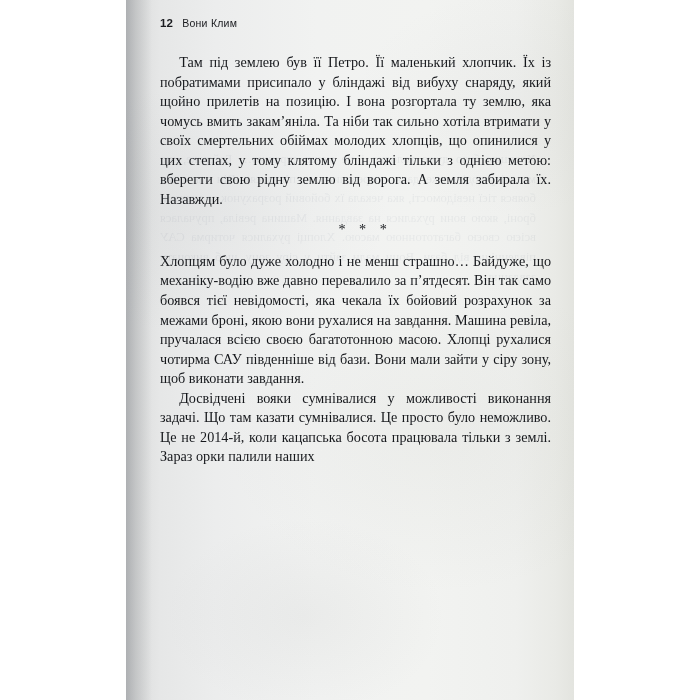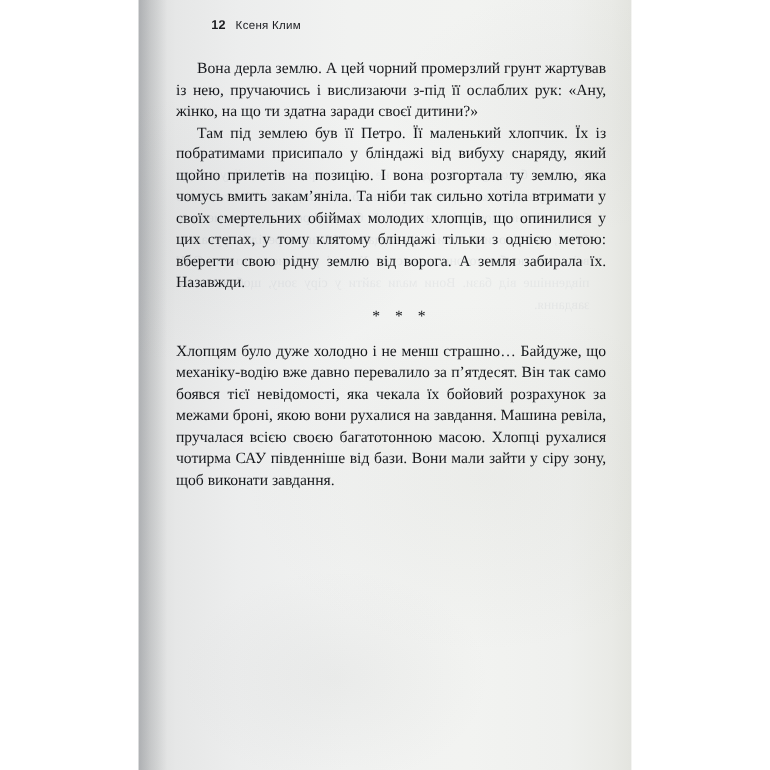--- a/index.html
+++ b/index.html
@@ -109,21 +109,20 @@
 
   .running-head {
     position: absolute;
     left: 34px;
     top: 17px;
     display: flex;
     align-items: baseline;
     gap: 9px;
     font-family: "Liberation Sans", sans-serif;
     color: #1b1c20;
-    margin-left: 32px;
   }
   .folio {
     font-size: 11.5px;
     font-weight: bold;
     letter-spacing: 0.2px;
   }
   .head-title {
     font-size: 10.5px;
     letter-spacing: 0.25px;
   }
@@ -180,29 +179,29 @@
     <div class="page-grain"></div>
 
     <div class="bleed">Хлопцям було дуже холодно і не менш страшно… Бай­дуже, що механіку-водію вже давно перевалило за п’ятдесят. Він так само боявся тієї невідомості, яка чекала їх бойовий розрахунок за межами броні, якою вони рухалися на завдання. Машина ревіла, пручала­ся всією своєю багатотонною масою. Хлопці рухали­ся чотирма САУ південніше від бази. Вони мали зайти у сіру зону, щоб виконати завдання.</div>
 
     <div class="gutter-shadow"></div>
 
     <div class="content">
 
       <div class="running-head soften">
         <span class="folio">12</span>
-        <span class="head-title">Ксеня Клим</span>
+        <span class="head-title">Вони Клим</span>
       </div>
 
       <div class="body-text soften">
 
-        <p>Вона дерла землю. А цей чорний промерзлий грунт жар­тував із нею, пручаючись і вислизаючи з-під її ослаблих рук: «Ану, жінко, на що ти здатна заради своєї дитини?»</p>
         <p>Там під землею був її Петро. Її маленький хлопчик. Їх із побратимами присипало у бліндажі від вибуху сна­ряду, який щойно прилетів на позицію. І вона розгорта­ла ту землю, яка чомусь вмить закам’яніла. Та ніби так сильно хотіла втримати у своїх смертельних обіймах молодих хлопців, що опинилися у цих степах, у тому клятому бліндажі тільки з однією метою: вберегти свою рідну землю від ворога. А земля забирала їх. Назавжди.</p>
 
         <p class="sep">* * *</p>
 
         <p class="noindent">Хлопцям було дуже холодно і не менш страшно… Бай­дуже, що механіку-водію вже давно перевалило за п’ятдесят. Він так само боявся тієї невідомості, яка чекала їх бойовий розрахунок за межами броні, якою вони рухалися на завдання. Машина ревіла, пручала­ся всією своєю багатотонною масою. Хлопці рухали­ся чотирма САУ південніше від бази. Вони мали зайти у сіру зону, щоб виконати завдання.</p>
+        <p>Досвідчені вояки сумнівалися у можливості вико­нання задачі. Що там казати сумнівалися. Це просто було неможливо. Це не 2014-й, коли кацапська босо­та працювала тільки з землі. Зараз орки палили наших</p>
 
       </div>
 
     </div>
   </div>
 </div>
 
 </body></html>

